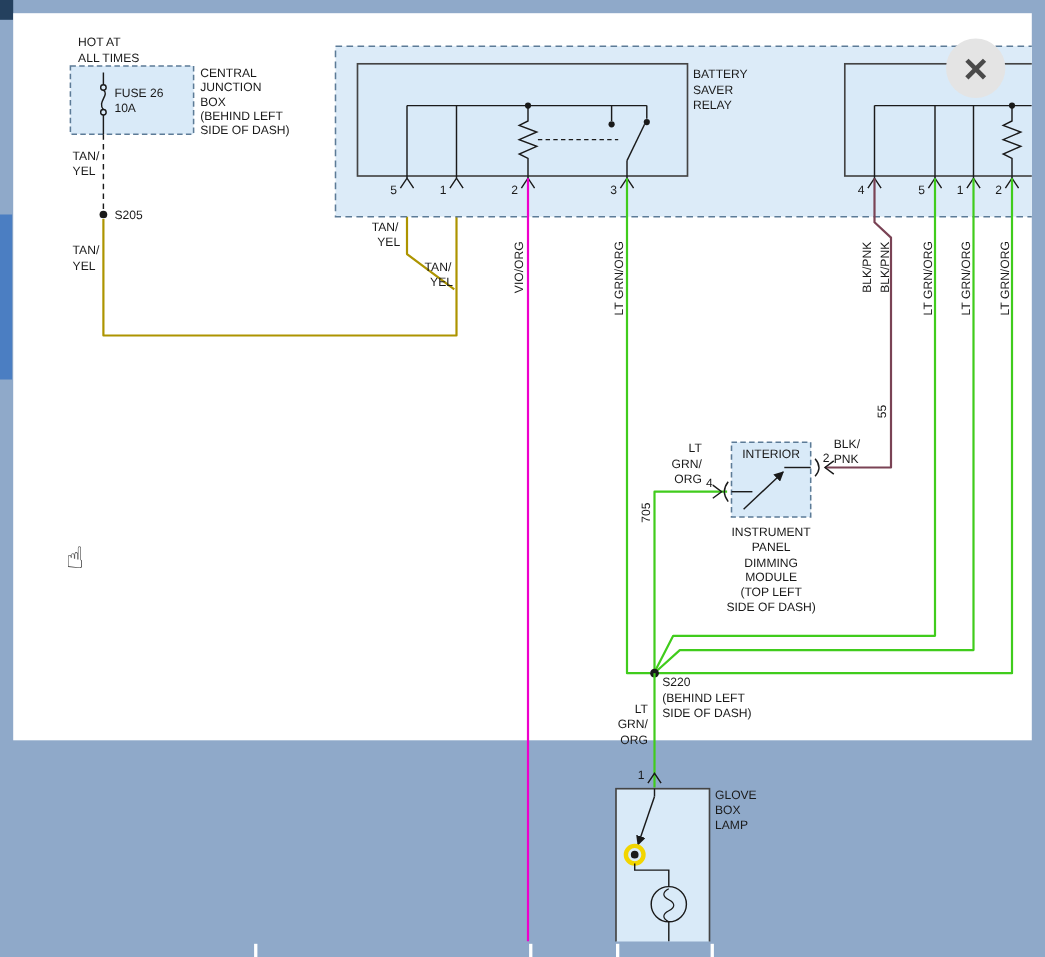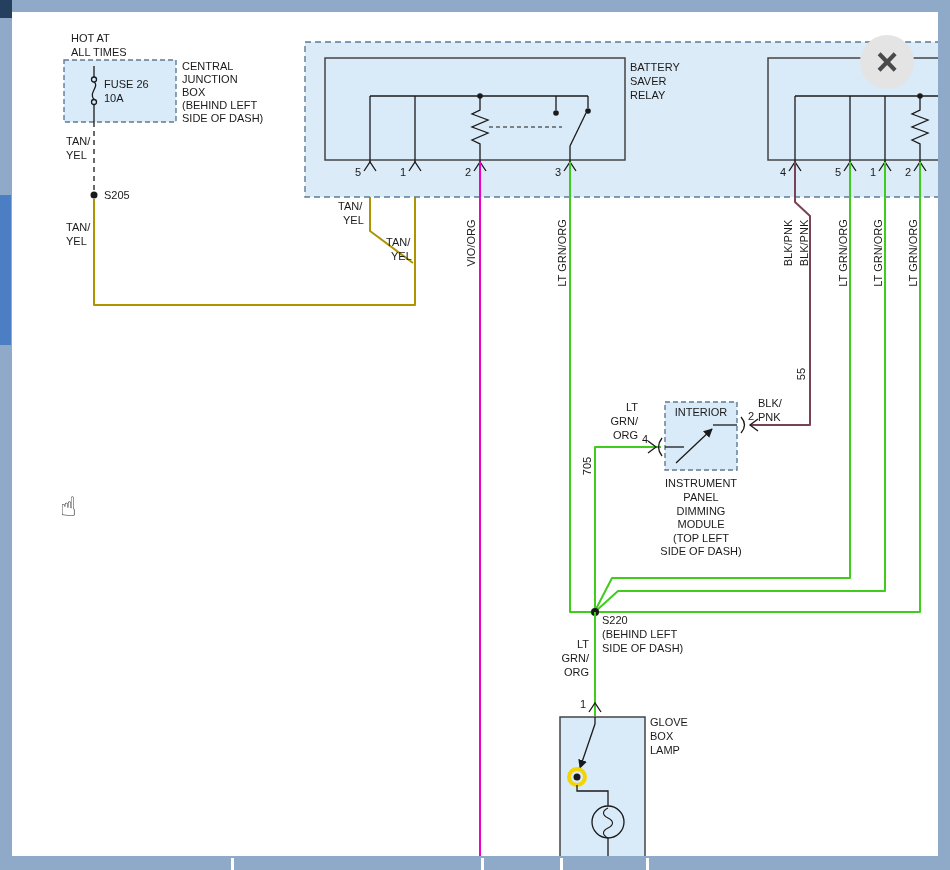--- a/index.html
+++ b/index.html
@@ -9,21 +9,21 @@
     --wire-tan-yel:#ad9400; --wire-vio-org:#ee00cc;
     --wire-lt-grn-org:#40cc1c; --wire-blk-pnk:#7a4355;
     --highlight-yellow:#f2d500; --close-bg:#e4e4e4; --close-x:#4a4a4a; --ink:#1a1a1a;
   }
   html,body{margin:0;padding:0}
   #app{position:relative;width:950px;height:870px;background:var(--frame);overflow:hidden;
        font-family:"Liberation Sans",sans-serif}
   .corner-notch{position:absolute;left:0;top:0;width:12px;height:18px;background:#24405e}
   .scroll-thumb{position:absolute;left:0;top:195px;width:11px;height:150px;background:var(--scrollbar)}
   .frame-tick{position:absolute;bottom:0;width:3px;height:12px;background:#ffffff;z-index:2}
-  .canvas{position:absolute;left:12px;top:12px;width:926px;height:844px;background:var(--canvas)}
+  .canvas{position:absolute;left:12px;top:12px;width:926px;height:661px;background:var(--canvas)}
   svg{display:block}
   .lbl{font-size:11px;font-family:"Liberation Sans",sans-serif;fill:var(--ink)}
   .blk{stroke:var(--ink);stroke-width:1.3;fill:none}
   .blk-dash{stroke:var(--ink);stroke-width:1.3;fill:none;stroke-dasharray:5 4}
   .act-dash{stroke:var(--ink);stroke-width:1.2;fill:none;stroke-dasharray:4 3}
   .dot{fill:var(--ink)}
   .box{fill:var(--box-fill);stroke:var(--solid-stroke);stroke-width:1.5}
   .box-dashed{fill:var(--box-fill);stroke:var(--dashed-stroke);stroke-width:1.4;stroke-dasharray:5 3}
   .outer-dashed{fill:var(--box-fill-outer);stroke:var(--dashed-stroke);stroke-width:1.4;stroke-dasharray:6 4}
   .wire{fill:none;stroke-width:2;stroke-linejoin:round;stroke-linecap:butt}

